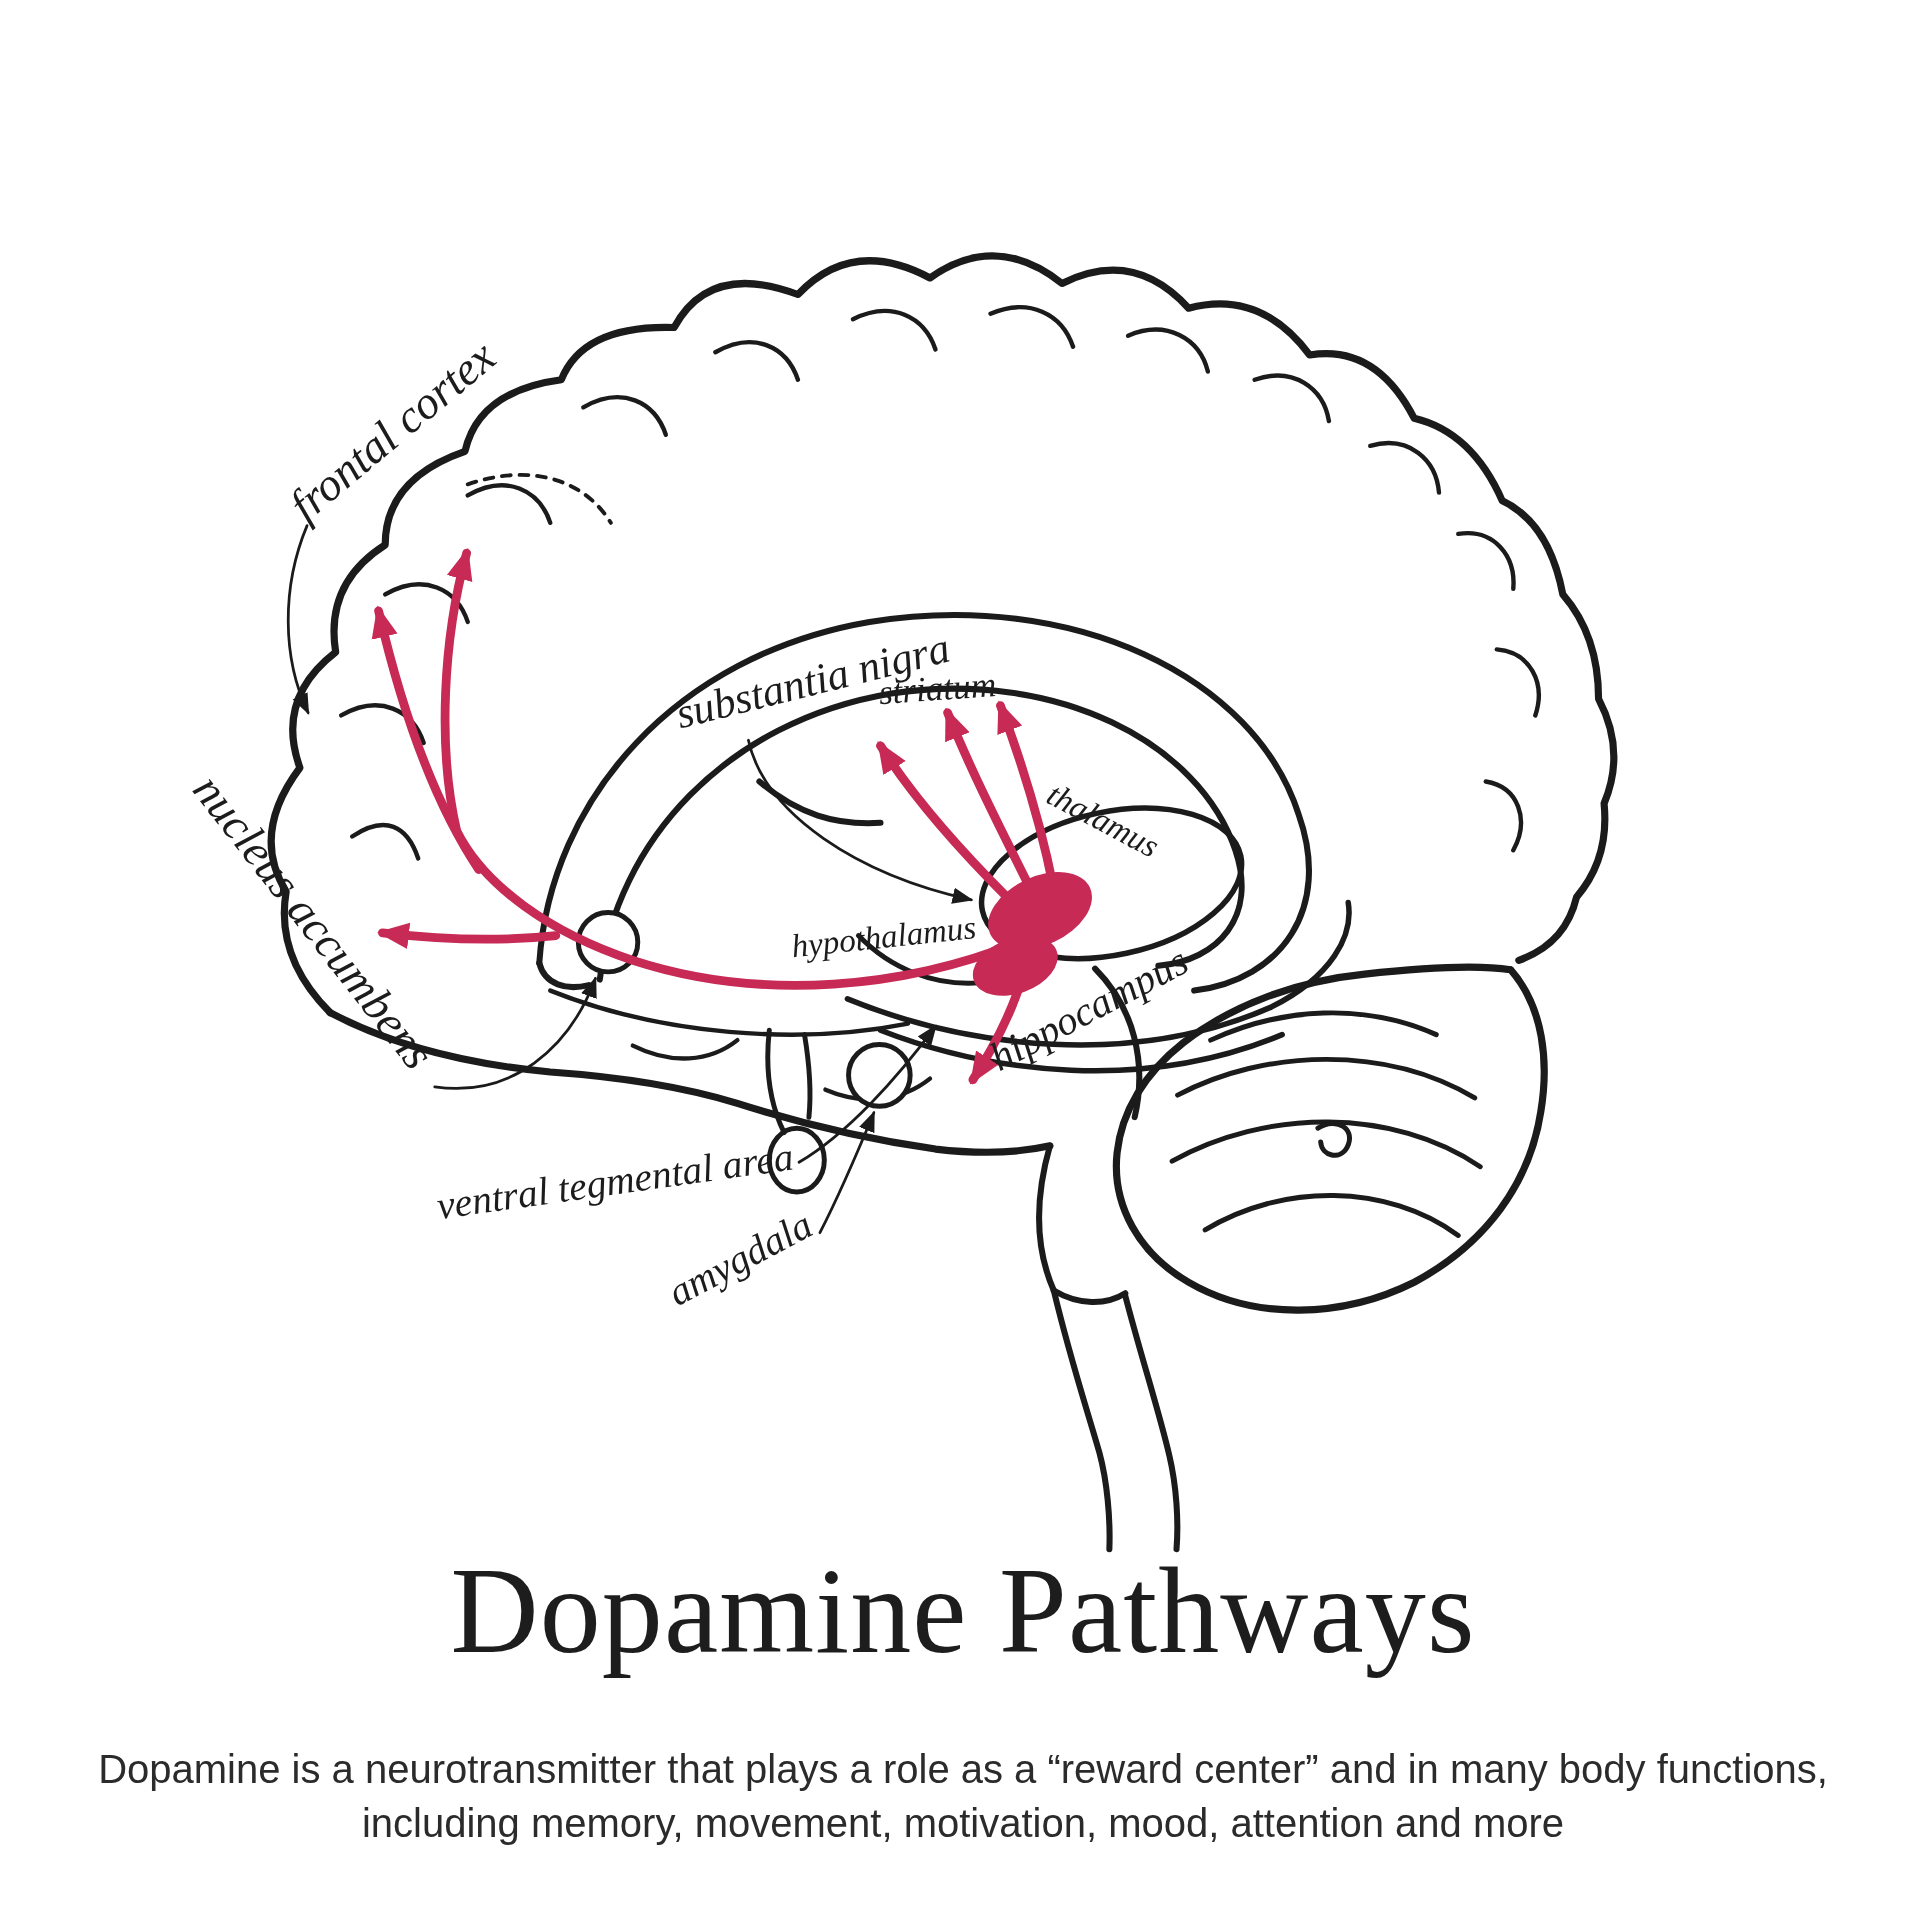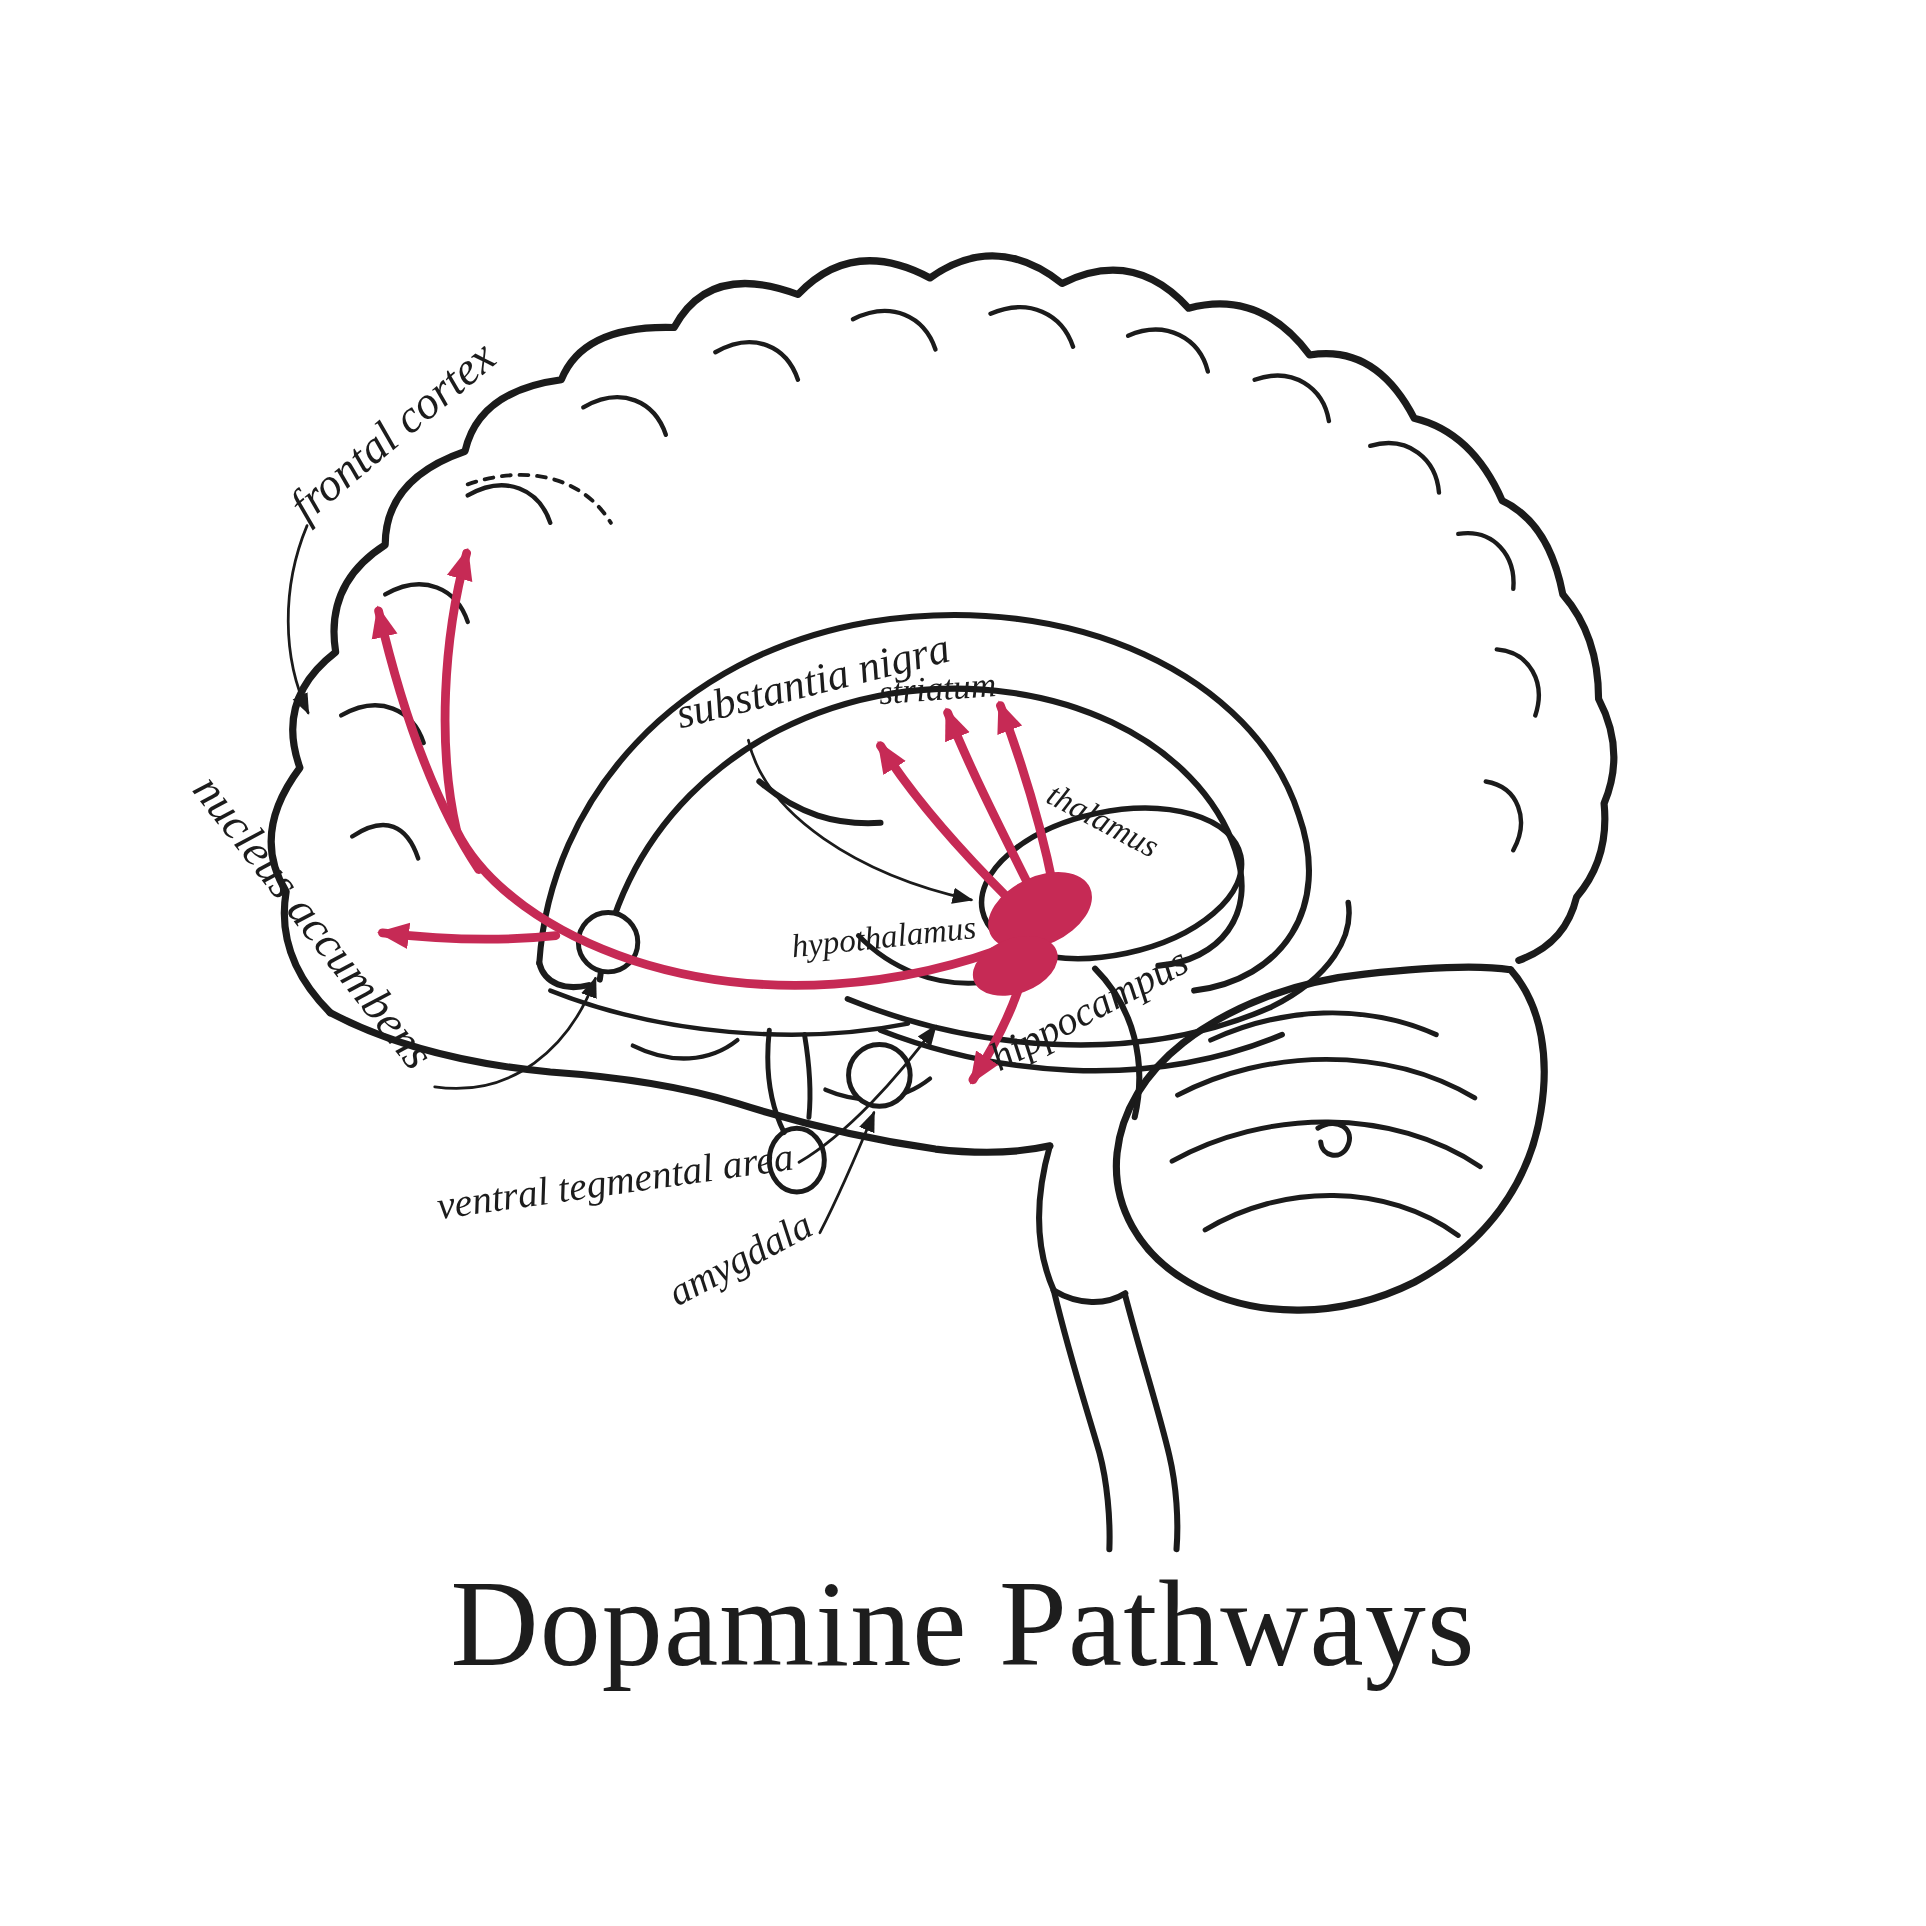--- a/index.html
+++ b/index.html
@@ -1,21 +1,21 @@
 <!DOCTYPE html>
 <html style="font-size:8.8px"><head>
 <meta charset="utf-8">
 <style>
   html,body{margin:0;padding:0;background:#ffffff;}
   body{width:1926px;height:1926px;position:relative;font-family:"Liberation Serif",serif;overflow:hidden;}
   .stage{position:absolute;left:0;top:0;width:1926px;height:1926px;}
   svg{position:absolute;left:0;top:0;}
   svg text{font-family:"Liberation Serif",serif;font-style:italic;fill:#1c1c1c;}
   .title{position:absolute;top:1541px;left:0;width:1926px;text-align:center;
-         font-family:"Liberation Serif",serif;font-size:122px;color:#1d1d1d;letter-spacing:1.1px;margin-top:13px;}
+         font-family:"Liberation Serif",serif;font-size:122px;color:#1d1d1d;letter-spacing:1.1px;}
   .desc{position:absolute;top:1742px;left:0;width:1926px;text-align:center;
         font-family:"Liberation Sans",sans-serif;font-size:40px;color:#2b2b2b;line-height:1.35;}
   .desc div{white-space:nowrap;}
 </style>
 </head>
 <body>
 
 <div class="stage">
 
 <svg width="1926" height="1596" viewBox="0 0 3500 2900">
@@ -130,15 +130,19 @@
     <text transform="translate(1995 1508) rotate(28)" font-size="60">thalamus</text>
     <text transform="translate(1608 1722) rotate(-6)" font-size="60">hypothalamus</text>
     <text transform="translate(1990 1855) rotate(-28)" font-size="74">hippocampus</text>
     <text transform="translate(1121 2170) rotate(-8)" font-size="72">ventral tegmental area</text>
     <text transform="translate(1356 2308) rotate(-28)" font-size="72">amygdala</text>
   </g>
 </svg>
 
 <div class="title">Dopamine Pathways</div>
 
+<div class="desc">
+  <div>Dopamine is a neurotransmitter that plays a role as a “reward center” and in many body functions,</div>
+  <div>including memory, movement, motivation, mood, attention and more</div>
+</div>
 
 </div>
 
 
 </body></html>

